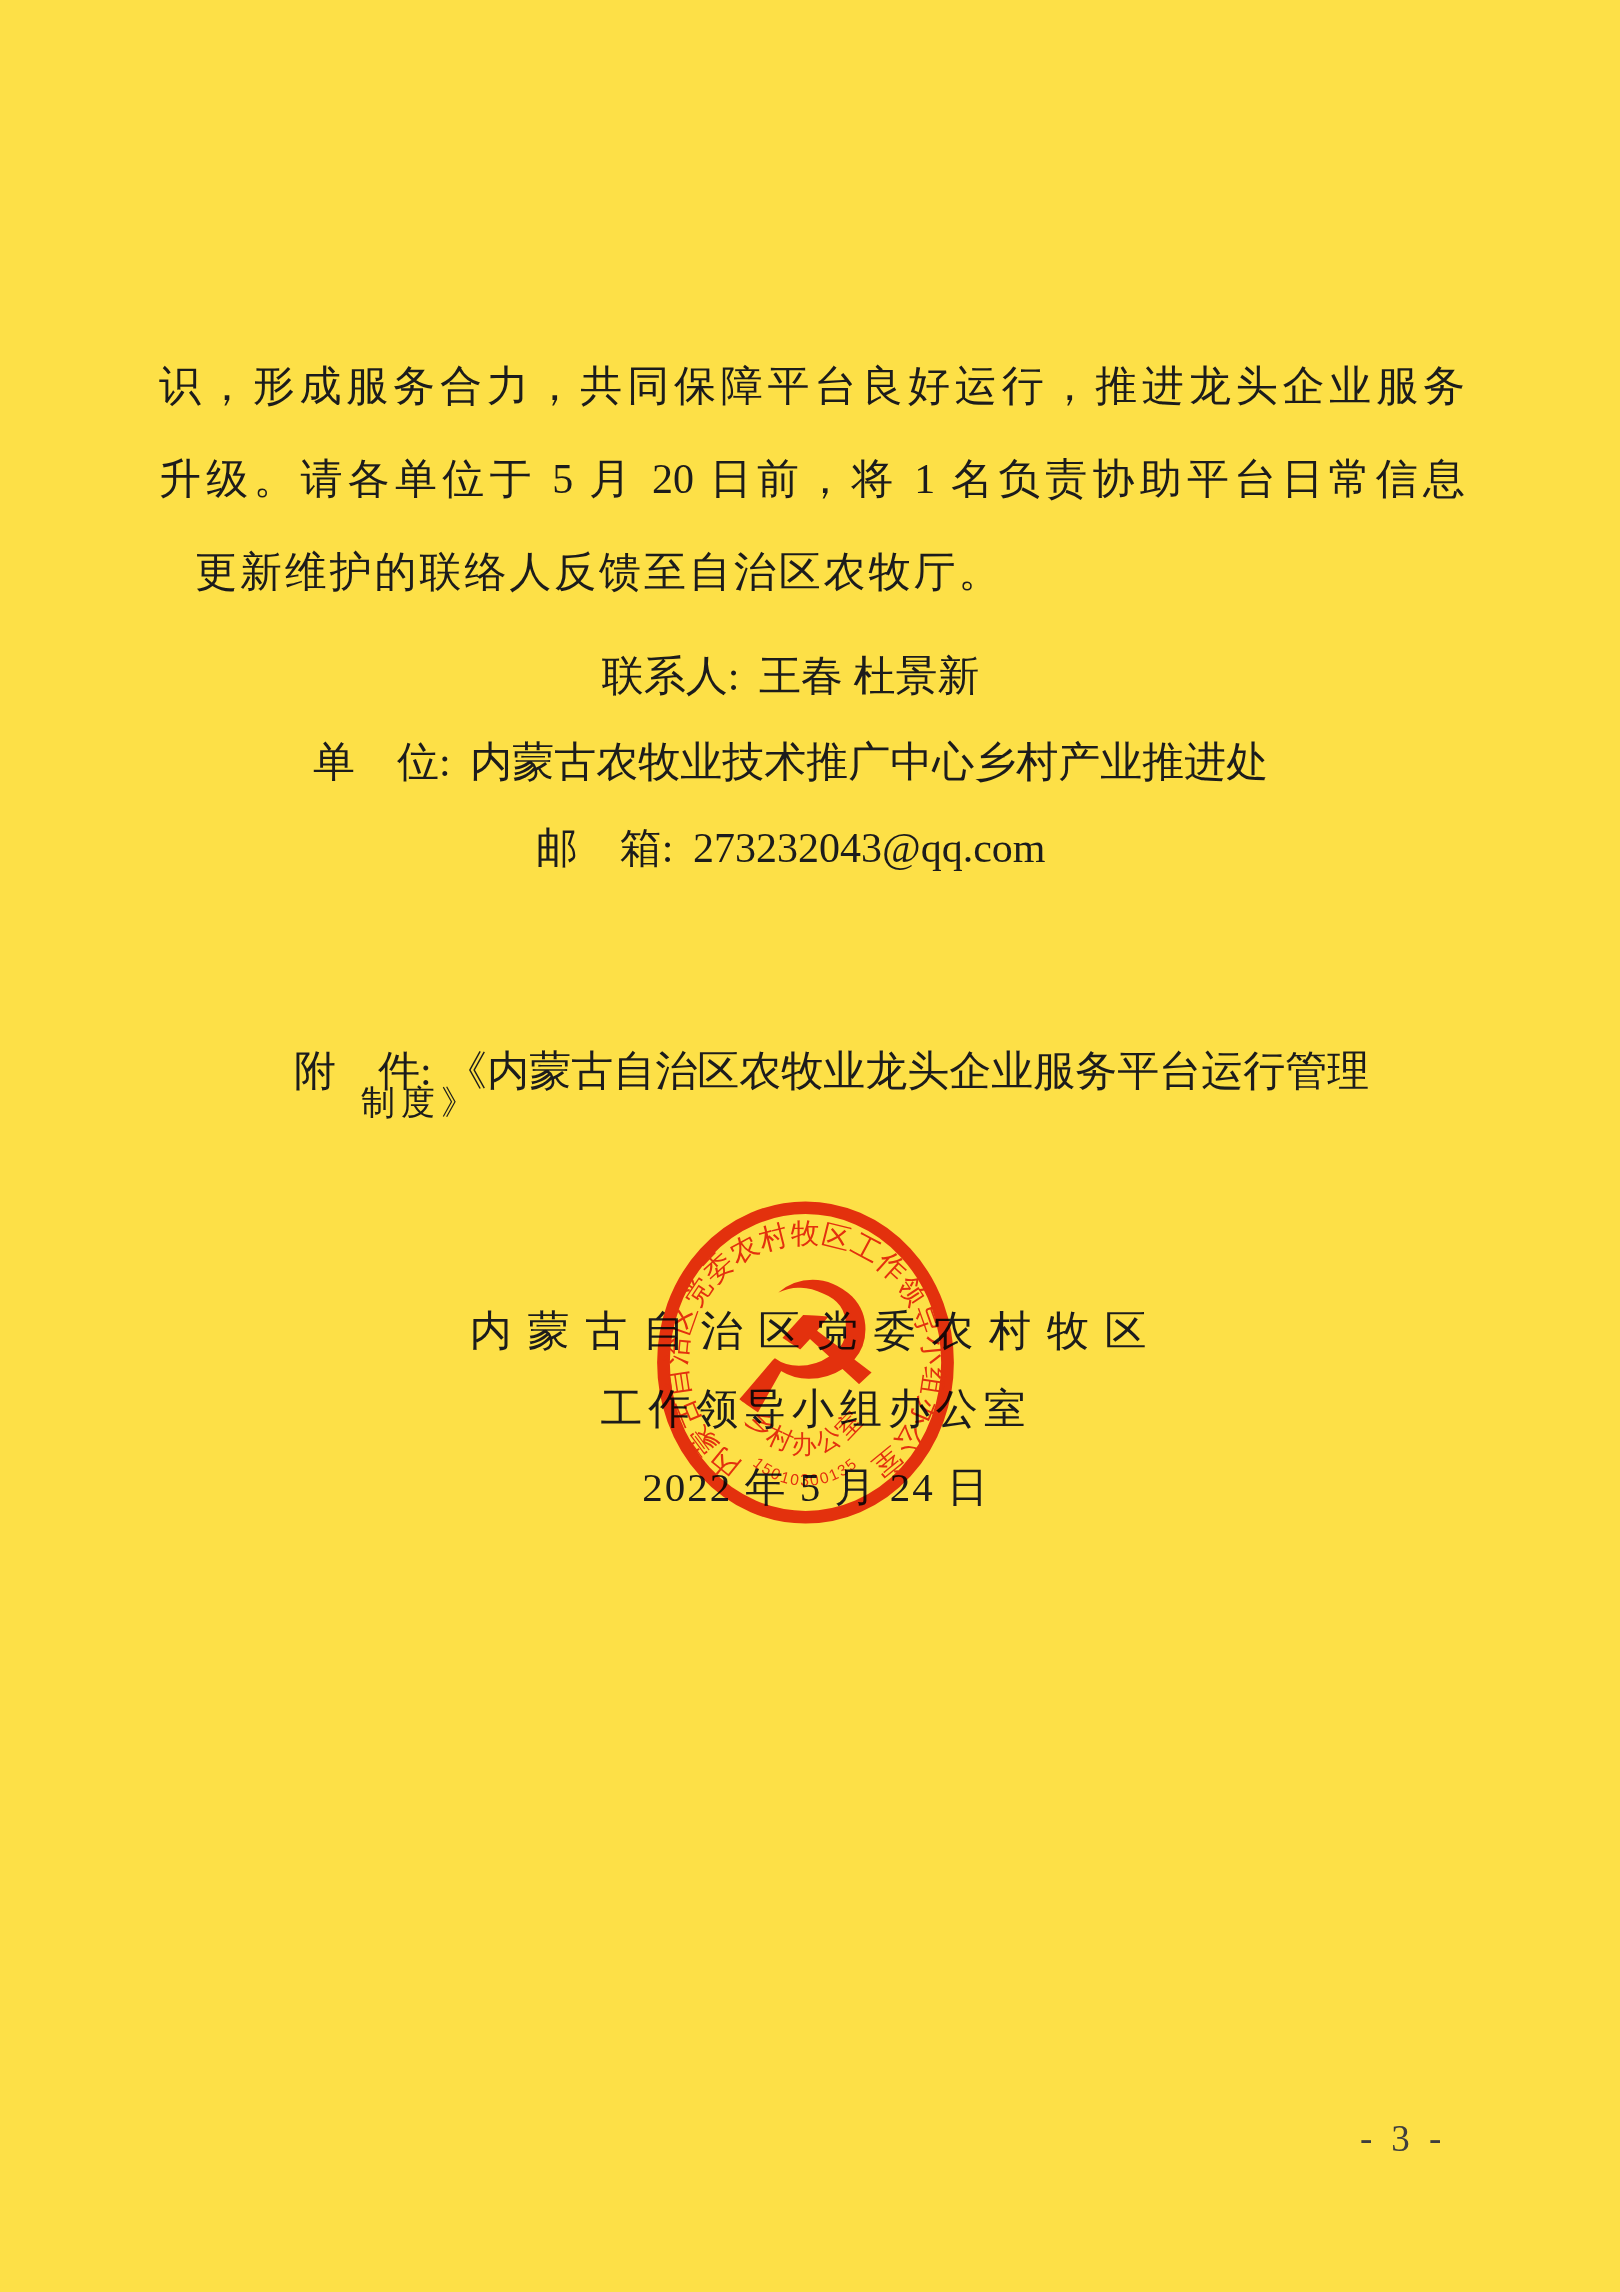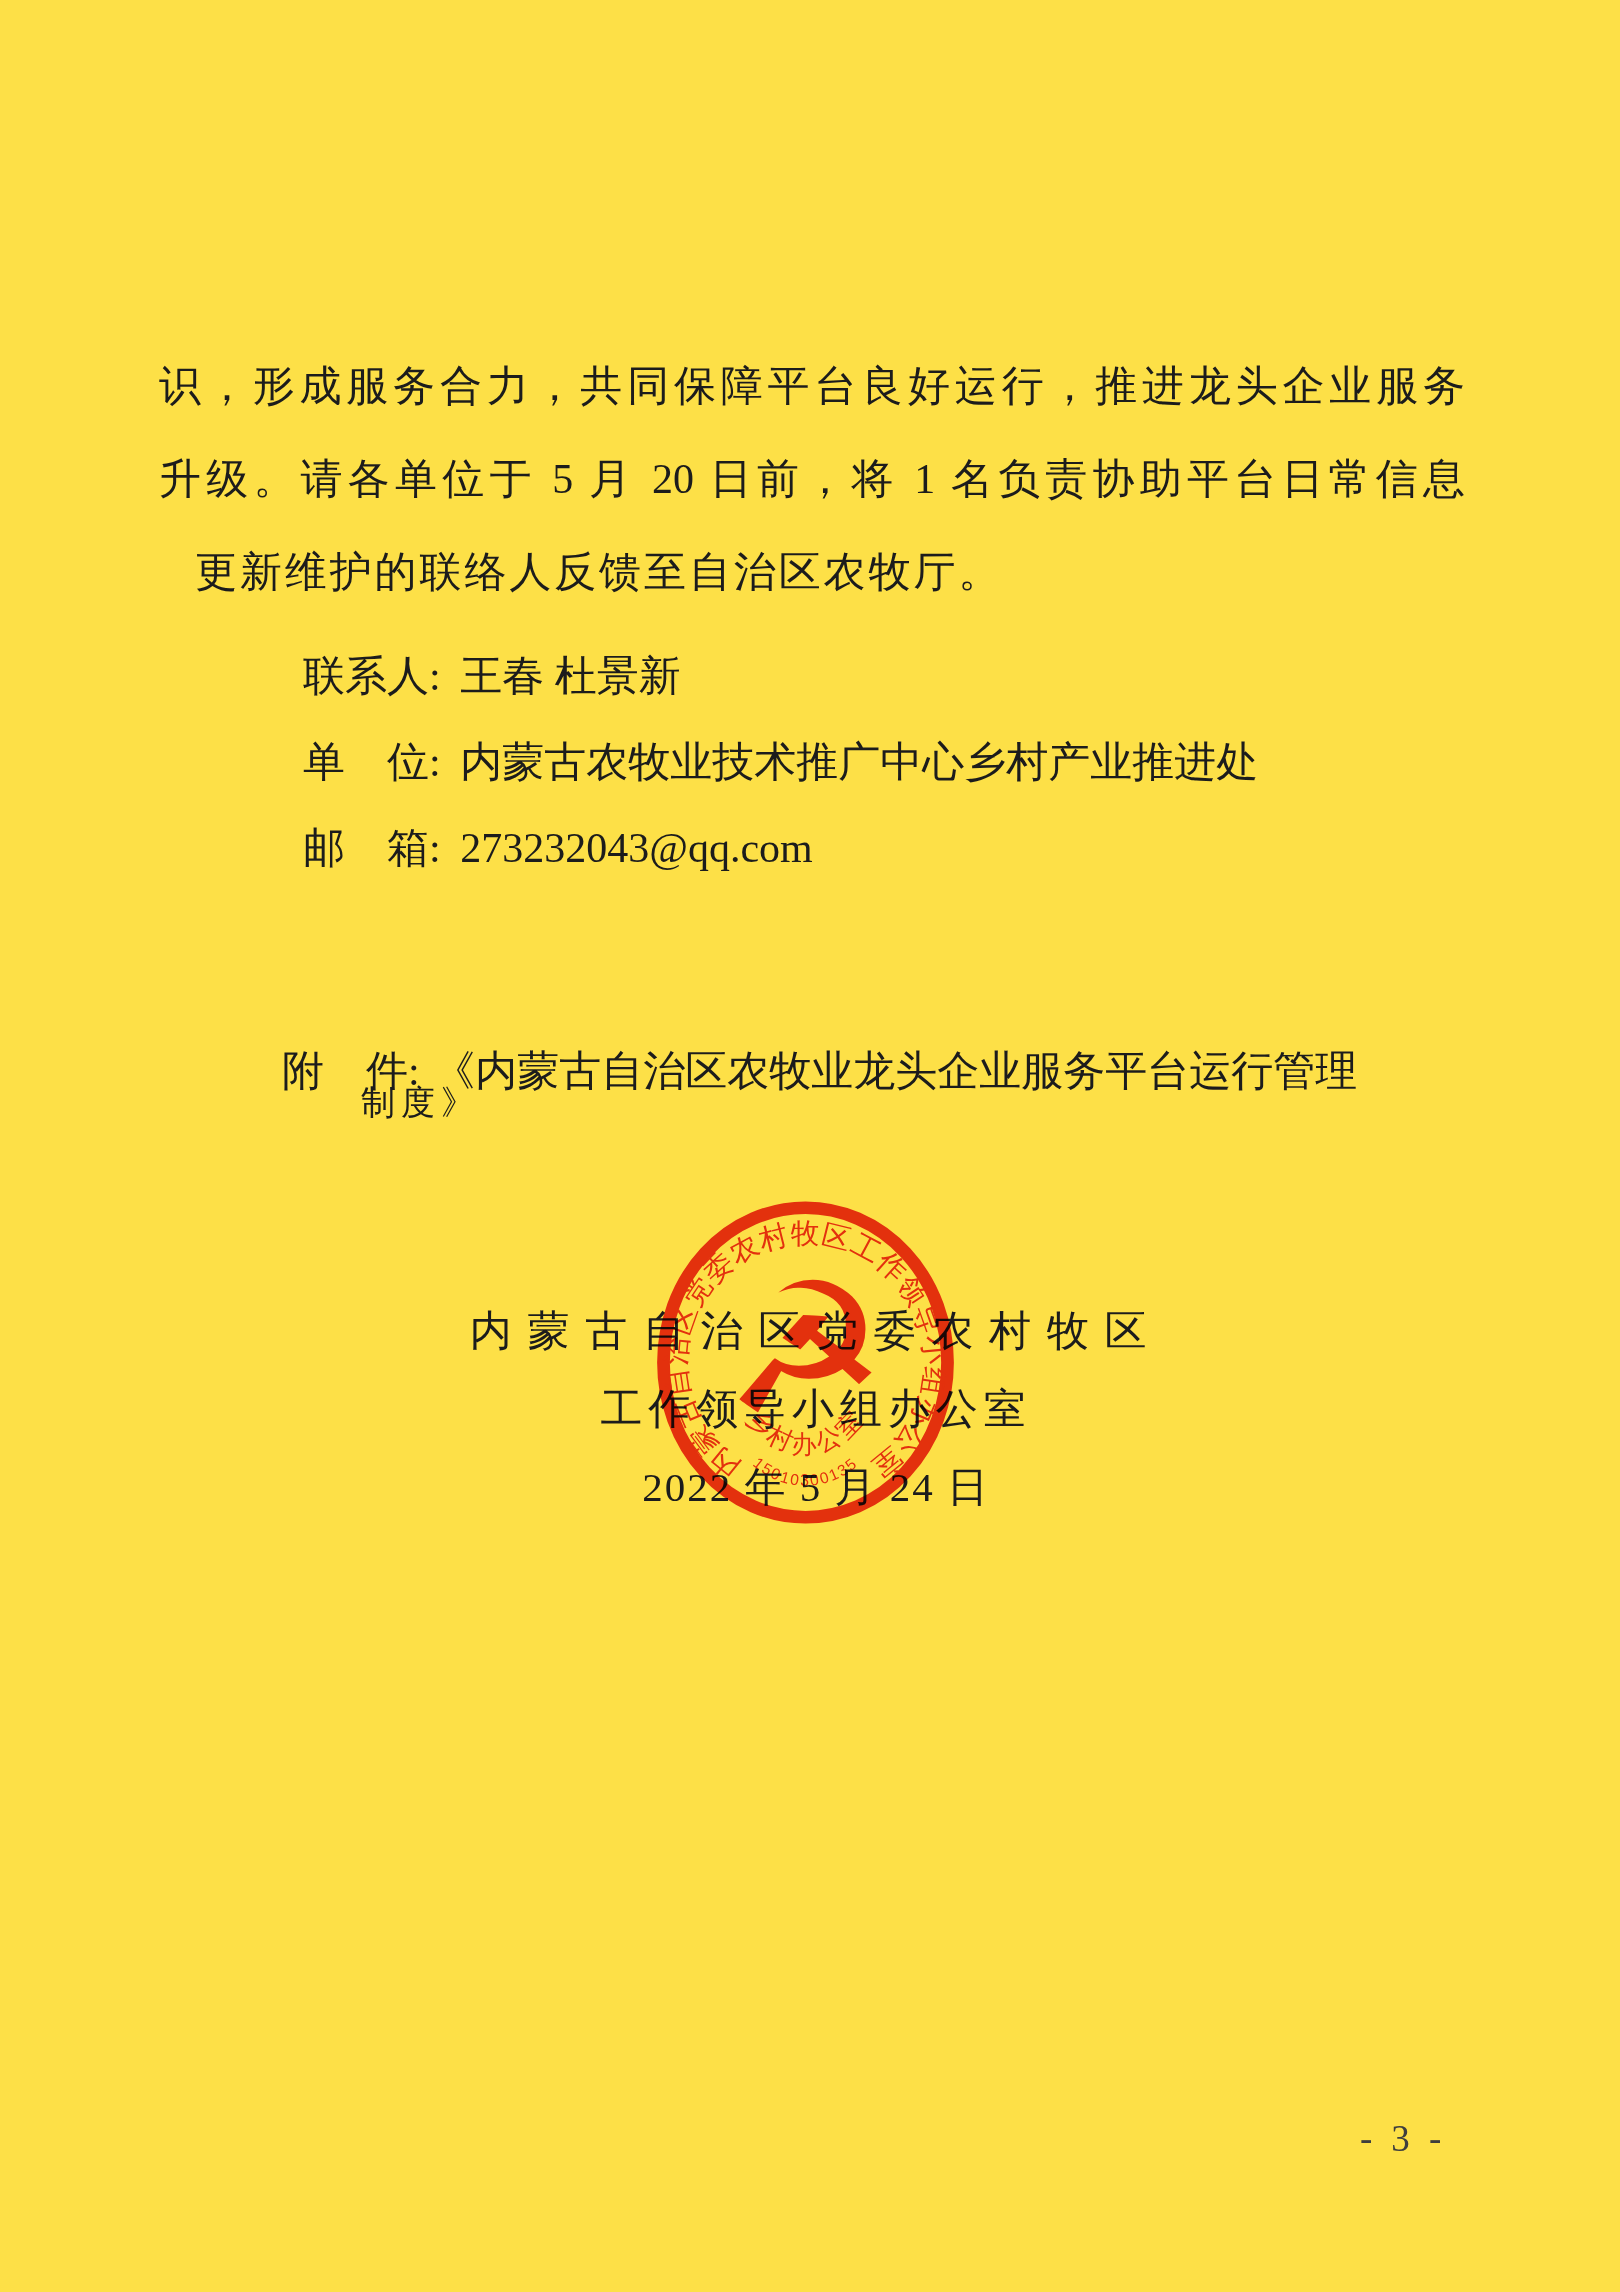--- a/index.html
+++ b/index.html
@@ -12,27 +12,28 @@
     color:#1c1c1c;
     overflow:hidden;
   }
   .para{
     position:absolute;left:159px;top:340px;width:1306px;
     font-size:42px;line-height:93px;
   }
   .para .jline{text-align:justify;text-align-last:justify;}
   .para .lline{text-align:left;letter-spacing:2.9px;margin-left:36px;}
   .contacts{
-    position:absolute;left:240px;top:588px;
+    position:absolute;left:250px;top:588px;
     font-size:42px;
+    text-align:center;
   }
   .contact-row{height:86px;line-height:59px;white-space:pre-wrap;}
   .contact-row .val{padding-left:19.6px;}
   .attach{
-    position:absolute;left:240px;top:983px;
+    position:absolute;left:252px;top:983px;
     font-size:42px;line-height:59px;white-space:pre-wrap;
   }
   .attach .val{padding-left:13.7px;}
   .attach-line2{
     position:absolute;left:361px;top:1073px;
     font-size:34px;line-height:59px;letter-spacing:5.9px;
   }
   .signature{
     position:absolute;left:424px;top:1292px;width:784px;
     text-align:center;

